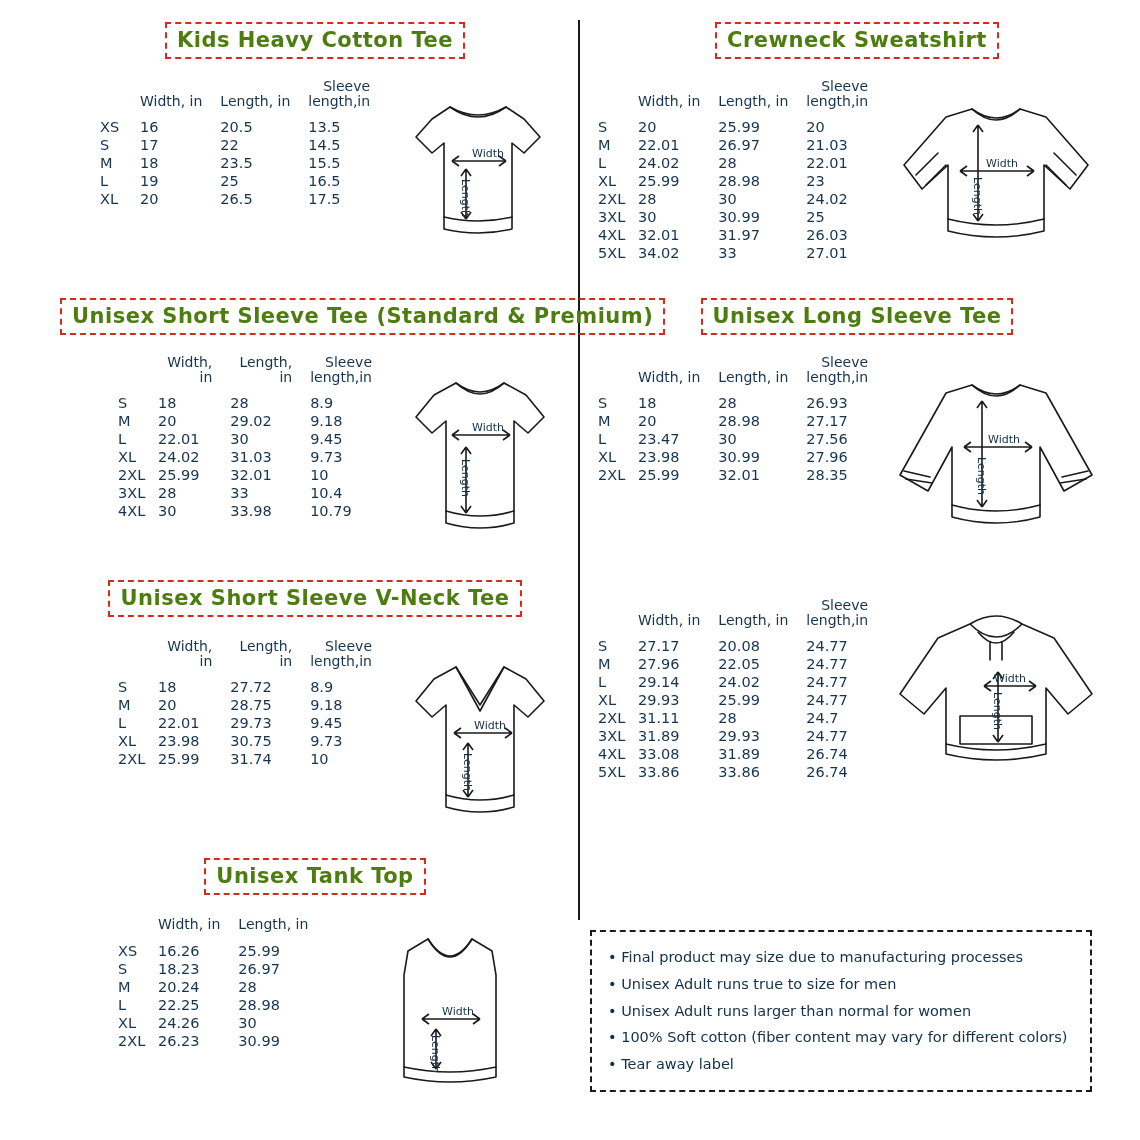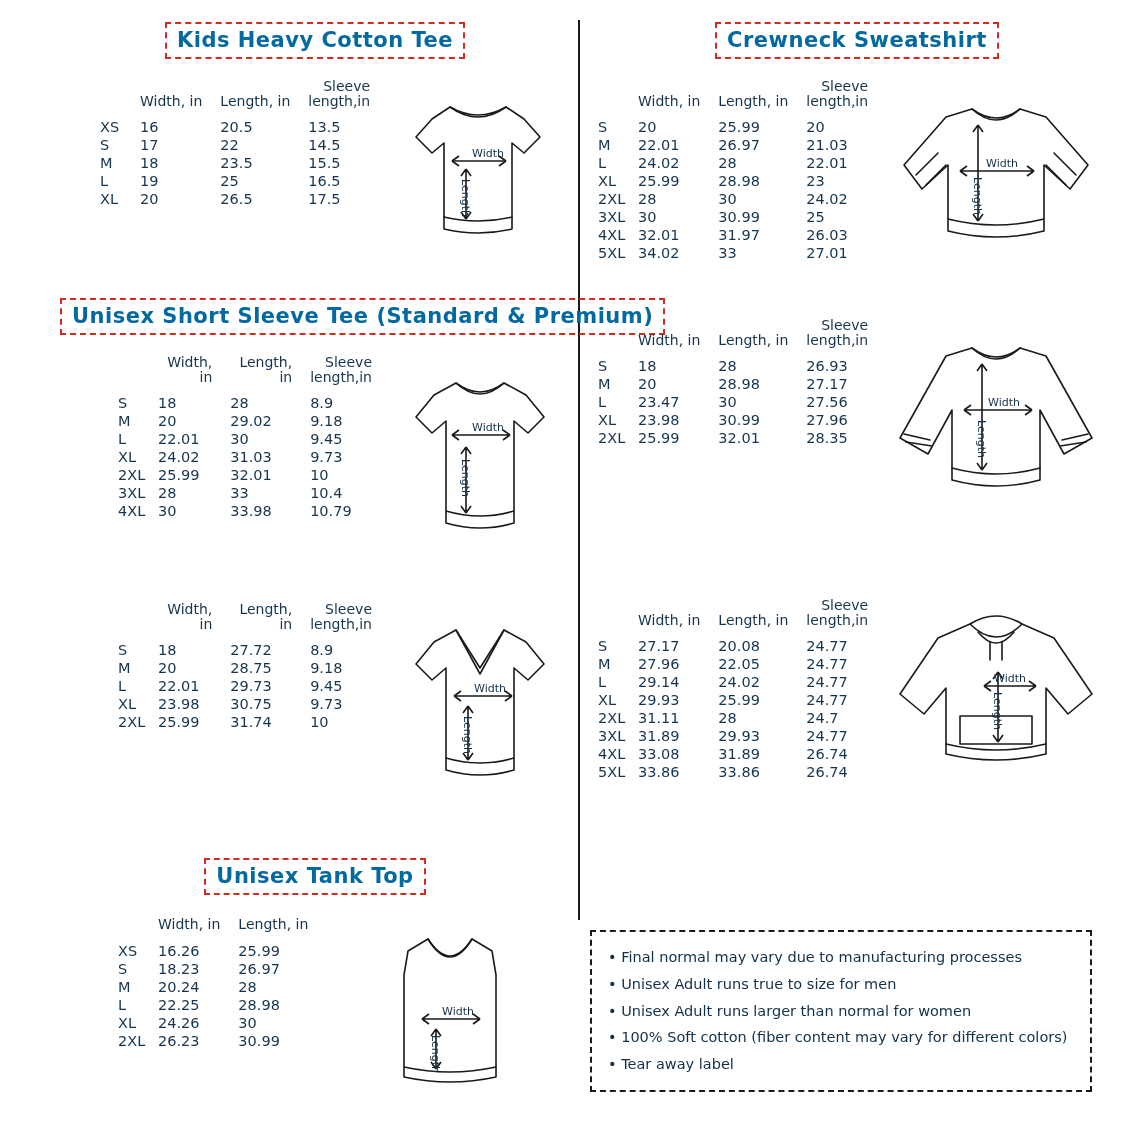--- a/index.html
+++ b/index.html
@@ -19,21 +19,21 @@
     left:578px;top:20px;
     width:2px;height:900px;
     background:#1a1a1a;
   }
 
   .block{position:absolute;}
 
   .title{
     display:inline-block;
     border:2px dashed #d42b1e;
-    color:#0369a1;
+    color:#4d7c0f;
     font-family:"DejaVu Sans", sans-serif;
     font-weight:bold;
     font-size:21px;
     letter-spacing:0.5px;
     padding:4px 10px 5px 10px;
     white-space:nowrap;
   }
   .title-wrap{text-align:center;}
 
   table.sizes{
@@ -219,20 +219,21 @@
           <path class="ar" d="M62,80 L120,80 M62,80 l7,-5 M62,80 l7,5 M120,80 l-7,-5 M120,80 l-7,5"></path>
           <path class="ar" d="M76,92 L76,158 M76,92 l-5,7 M76,92 l5,7 M76,158 l-5,-7 M76,158 l5,-7"></path>
           <text class="lbl" x="82" y="76">Width</text>
           <text class="lbl" x="72" y="104" transform="rotate(90 72,104)">Length</text>
         </svg>
       </div>
     </div>
   </div>
 
   <div class="block" style="left:60px;top:580px;width:510px;">
+    <div class="title-wrap"><span class="title">Unisex Short Sleeve V-Neck Tee</span></div>
     <div class="row" style="margin-top:22px;">
       <div class="tbl-wrap" style="margin-left:58px;">
         <table class="sizes">
           <thead>
             <tr>
               <th class="sz"></th>
               <th>Width, in</th>
               <th>Length, in</th>
               <th>Sleeve
 length,in</th>
@@ -422,20 +423,21 @@
           <path class="ar" d="M74,92 L148,92 M74,92 l7,-5 M74,92 l7,5 M148,92 l-7,-5 M148,92 l-7,5"></path>
           <path class="ar" d="M92,46 L92,142 M92,46 l-5,7 M92,46 l5,7 M92,142 l-5,-7 M92,142 l5,-7"></path>
           <text class="lbl" x="100" y="88">Width</text>
           <text class="lbl" x="88" y="98" transform="rotate(90 88,98)">Length</text>
         </svg>
       </div>
     </div>
   </div>
 
   <div class="block" style="left:592px;top:298px;width:530px;">
+    <div class="title-wrap"><span class="title">Unisex Long Sleeve Tee</span></div>
     <div class="row" style="margin-top:20px;">
       <div class="tbl-wrap" style="margin-left:6px;">
         <table class="sizes">
           <thead>
             <tr>
               <th class="sz"></th>
               <th>Width, in</th>
               <th>Length, in</th>
               <th>Sleeve
 length,in</th>
@@ -567,20 +569,20 @@
           <path class="ar" d="M98,88 L150,88 M98,88 l7,-5 M98,88 l7,5 M150,88 l-7,-5 M150,88 l-7,5"></path>
           <path class="ar" d="M112,74 L112,144 M112,74 l-5,7 M112,74 l5,7 M112,144 l-5,-7 M112,144 l5,-7"></path>
           <text class="lbl" x="108" y="84">Width</text>
           <text class="lbl" x="108" y="94" transform="rotate(90 108,94)">Length</text>
         </svg>
       </div>
     </div>
   </div>
 
   <div class="notes" style="left:590px;top:930px;width:468px;">
-    <div><span class="bullet">•</span> <span>Final normal may vary due to manufacturing processes</span></div>
+    <div><span class="bullet">•</span> <span>Final product may size due to manufacturing processes</span></div>
     <div><span class="bullet">•</span> <span>Unisex Adult runs true to size for men</span></div>
     <div><span class="bullet">•</span> <span>Unisex Adult runs larger than normal for women</span></div>
     <div><span class="bullet">•</span> <span>100% Soft cotton (fiber content may vary for different colors)</span></div>
     <div><span class="bullet">•</span> <span>Tear away label</span></div>
   </div>
 
 </div>
 
 </body></html>

